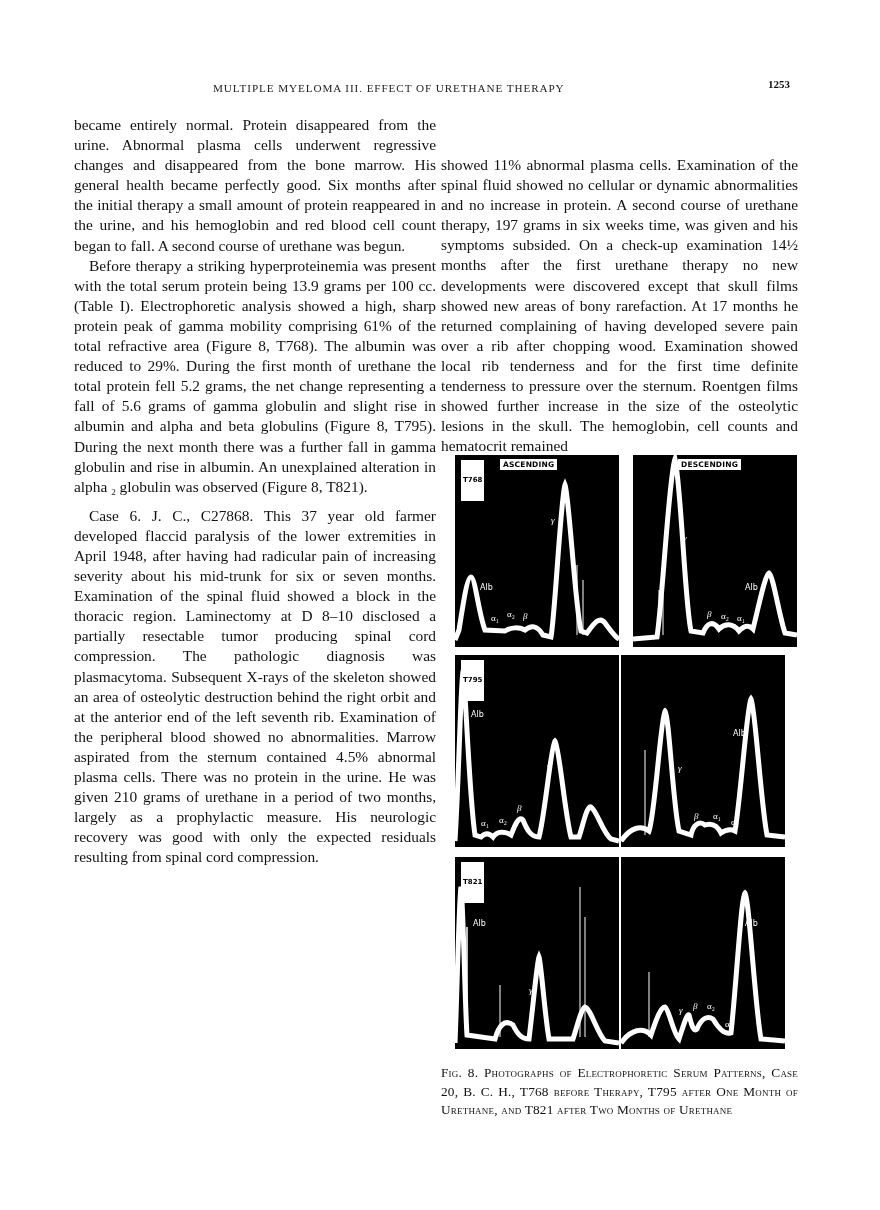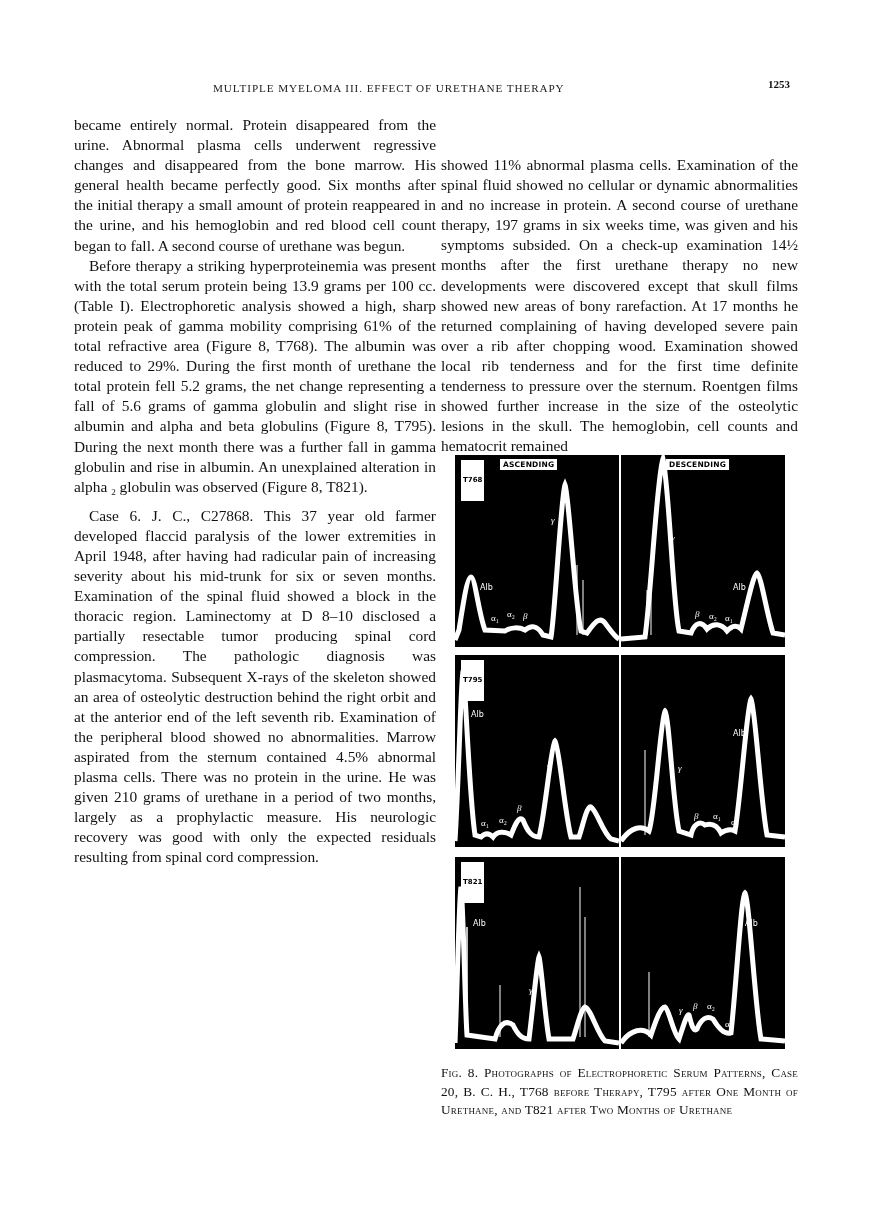--- a/index.html
+++ b/index.html
@@ -53,21 +53,21 @@
       <line x1="128" y1="125" x2="128" y2="180" stroke="#fff" stroke-width="1"></line>
     </svg>
     <span class="plabel" style="left:6px;top:5px;">T768</span>
     <span class="dirlabel" style="left:45px;top:4px;">ASCENDING</span>
     <span style="position:absolute;left:25px;top:128px;color:#fff;font-size:8px;font-family:'DejaVu Sans',sans-serif;">Alb</span>
     <span style="position:absolute;left:36px;top:158px;color:#fff;font-size:9px;">α₁</span>
     <span style="position:absolute;left:52px;top:154px;color:#fff;font-size:9px;">α₂</span>
     <span style="position:absolute;left:68px;top:156px;color:#fff;font-size:9px;font-style:italic;">β</span>
     <span style="position:absolute;left:96px;top:60px;color:#fff;font-size:9px;font-style:italic;">γ</span>
   </div>
-  <div class="panel" style="left:166px;top:0;">
+  <div class="panel" style="left:178px;top:0;">
     <svg width="164" height="192" viewBox="0 0 164 192">
       <path d="M0,184 L24,182 C30,140 36,20 42,4 C48,30 52,150 58,176 L70,178 C74,168 80,165 86,174 C92,168 100,168 106,176 C112,170 116,170 120,174 C126,150 132,120 136,118 C140,120 146,160 152,178 L164,180" fill="none" stroke="#fff" stroke-width="5"></path>
       <line x1="26" y1="135" x2="26" y2="180" stroke="#fff" stroke-width="1"></line>
       <line x1="30" y1="140" x2="30" y2="180" stroke="#fff" stroke-width="1"></line>
     </svg>
     <span class="dirlabel" style="left:45px;top:4px;">DESCENDING</span>
     <span style="position:absolute;left:50px;top:78px;color:#fff;font-size:9px;font-style:italic;">γ</span>
     <span style="position:absolute;left:74px;top:154px;color:#fff;font-size:9px;font-style:italic;">β</span>
     <span style="position:absolute;left:88px;top:156px;color:#fff;font-size:9px;">α₂</span>
     <span style="position:absolute;left:104px;top:158px;color:#fff;font-size:9px;">α₁</span>

